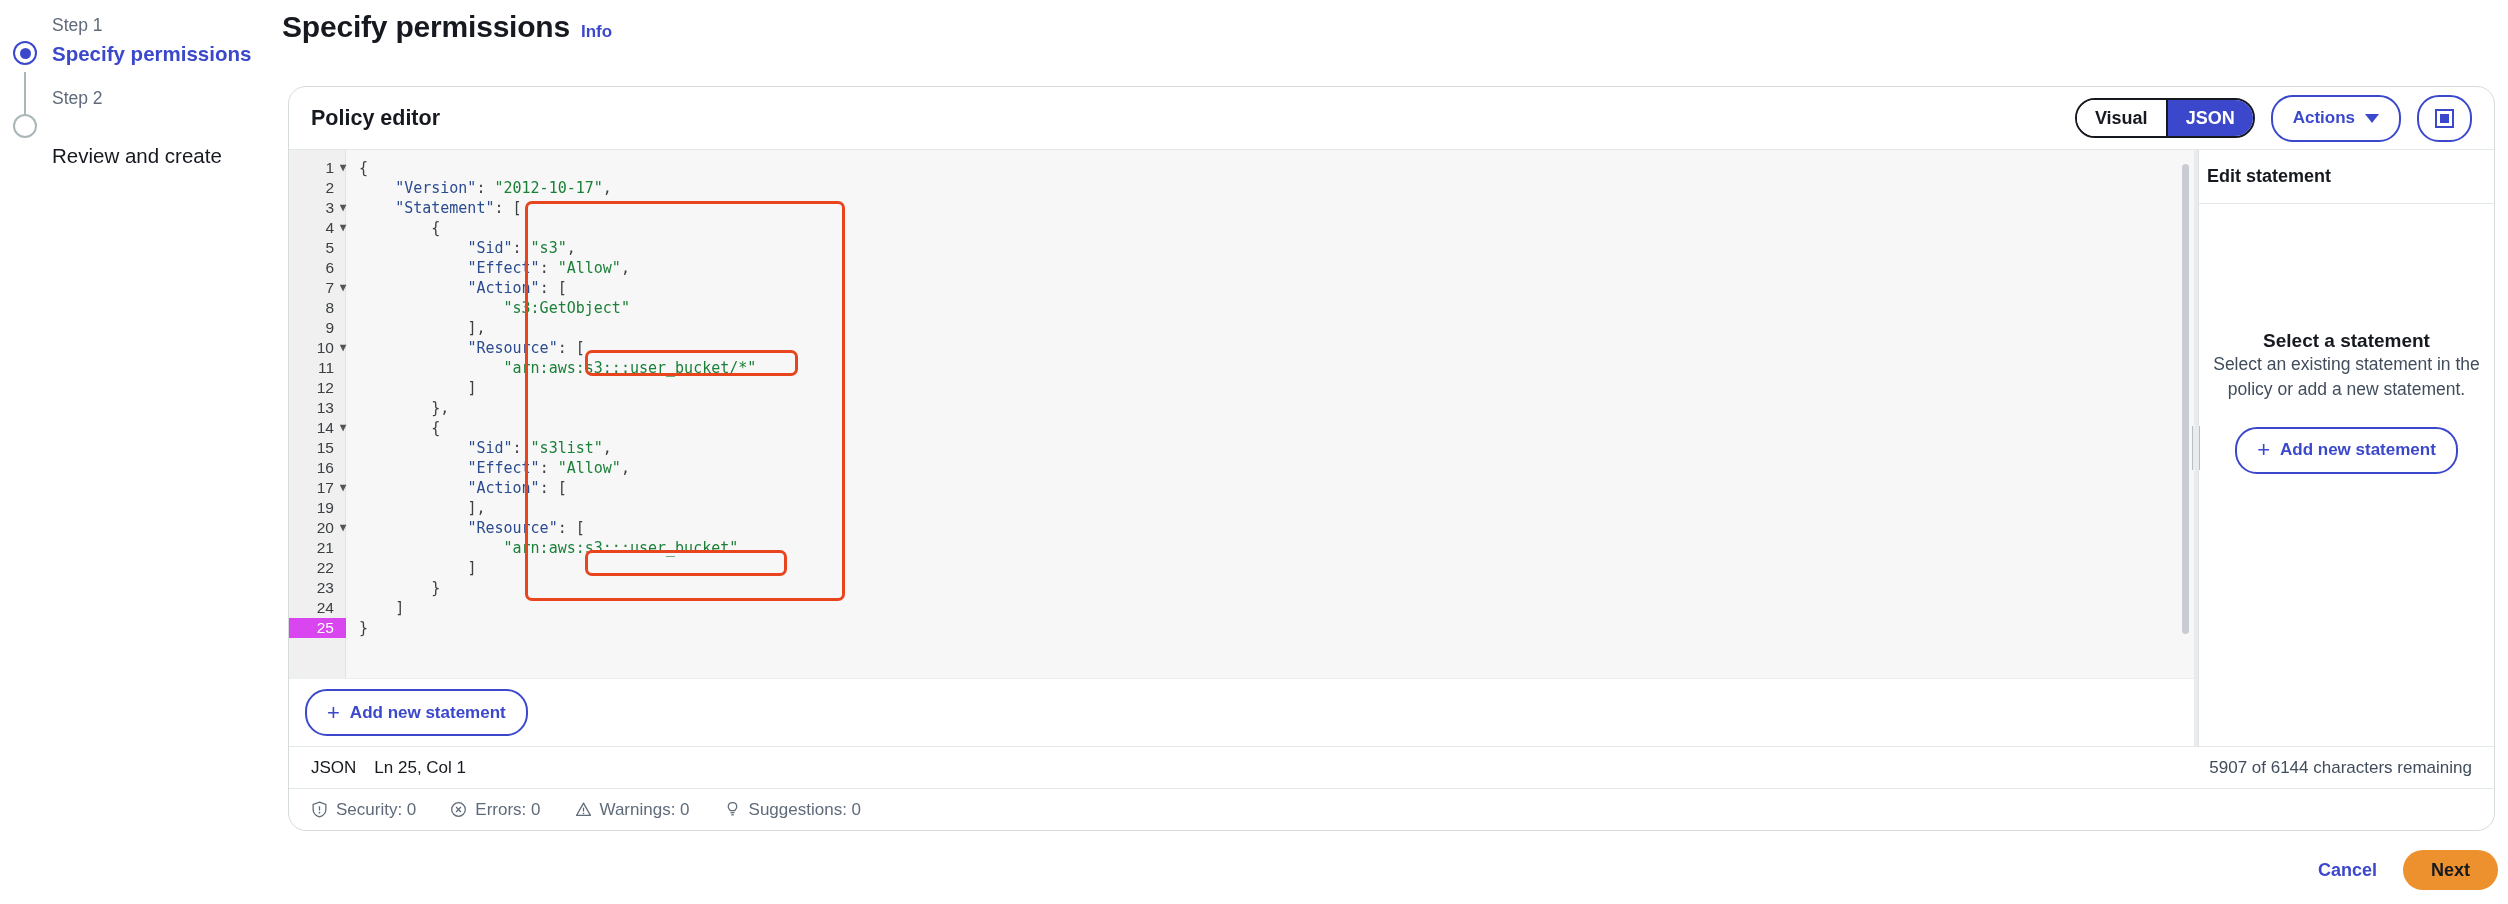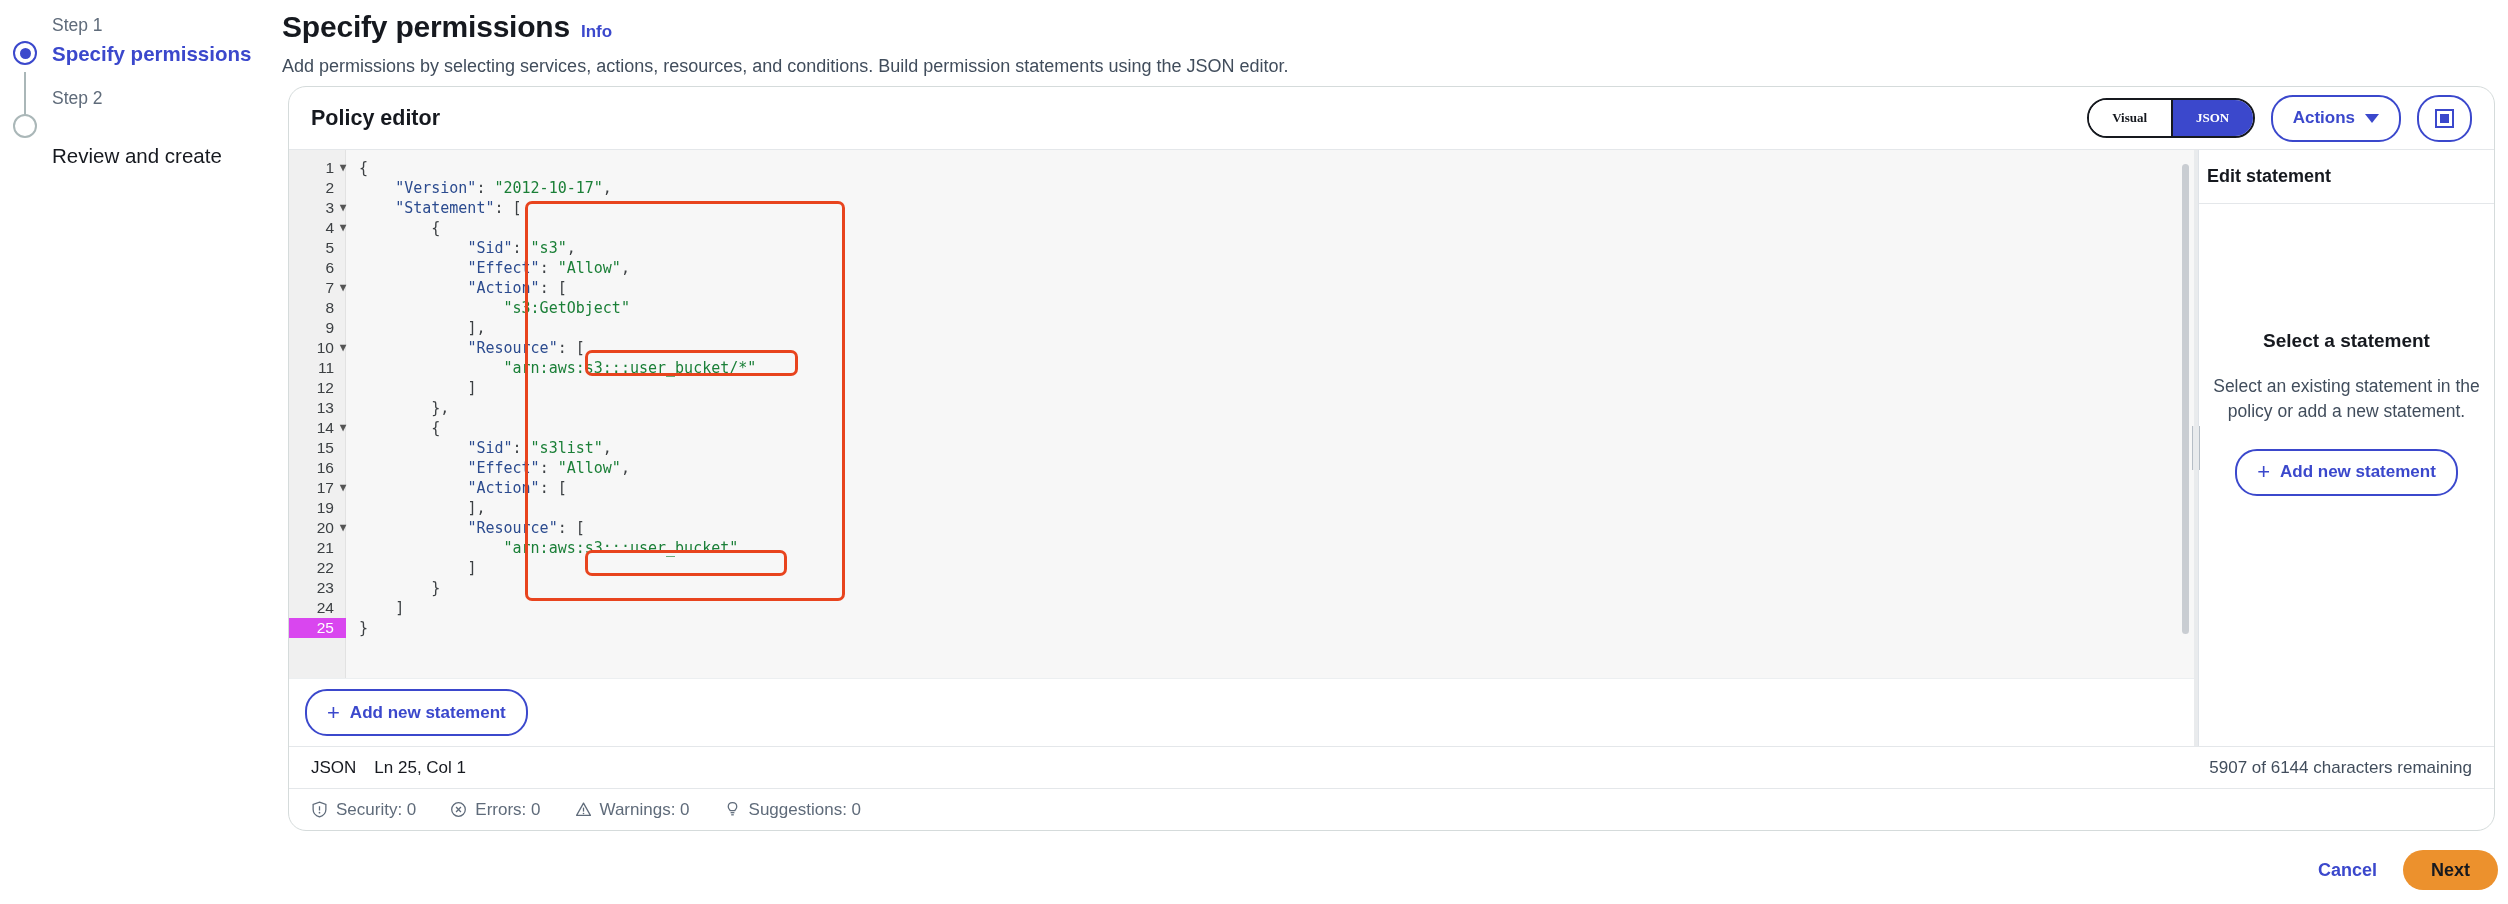--- a/index.html
+++ b/index.html
@@ -51,22 +51,22 @@
   .card-head {
     height: 62px; display: flex; align-items: center; justify-content: space-between;
     padding: 0 22px 0 22px;
   }
   .card-head h2 { font-size: 21.5px; font-weight: bold; color: #16191f; }
   .head-tools { display: flex; align-items: center; gap: 16px; }
 
   .segmented { display: flex; border: 2px solid #16191f; border-radius: 22px; overflow: hidden; height: 40px; }
   .segmented .seg {
     display: flex; align-items: center; justify-content: center;
-    min-width: 82px; padding: 0 18px; font-size: 13px; font-weight: bold;
-    color: #16191f; background: #fff; cursor: pointer; font-family: Liberation Serif, serif;
+    min-width: 82px; padding: 0 18px; font-size: 18px; font-weight: bold;
+    color: #16191f; background: #fff; cursor: pointer;
   }
   .segmented .seg.sel { background: #3b48cc; color: #ffffff; }
   .segmented .seg + .seg { border-left: 2px solid #16191f; }
 
   .btn-outline {
     height: 47px; display: inline-flex; align-items: center; gap: 10px;
     padding: 0 20px; border: 2px solid #3b48cc; border-radius: 22px;
     background: #fff; color: #3b48cc; font-size: 17px; font-weight: bold; cursor: pointer;
   }
   .btn-icon-only { padding: 0 16px; }
@@ -106,21 +106,21 @@
   .add-stmt-bar { height: 68px; background: #ffffff; display: flex; align-items: center; padding-left: 16px; border-top: 1px solid #eceff1; }
 
   .resizer { width: 4px; background: #e9ebed; position: relative; cursor: col-resize; }
   .resizer .grip { position: absolute; left: -2px; top: 50%; transform: translateY(-50%); width: 8px; height: 44px; background: #e9ebed; border-left: 1px solid #b6bec6; border-right: 1px solid #b6bec6; }
 
   .side-pane { flex: 1; background: #ffffff; border-left: 1px solid #dfe3e8; }
   .side-head { height: 54px; display: flex; align-items: center; padding-left: 8px; border-bottom: 1px solid #e4e7ea; }
   .side-head h3 { font-size: 18px; font-weight: bold; color: #16191f; }
   .side-body { height: 542px; display: flex; flex-direction: column; align-items: center; justify-content: flex-start; padding-top: 126px; }
   .side-title { font-size: 19px; font-weight: bold; color: #16191f; }
-  .side-text { font-size: 17.5px; color: #414d5c; text-align: center; margin-top: 22px; line-height: 1.45; max-width: 290px; }
+  .side-text { font-size: 17.5px; color: #414d5c; text-align: center; line-height: 1.45; max-width: 290px; }
   .side-btn-wrap { margin-top: 24px; }
   .plus { font-size: 22px; font-weight: normal; line-height: 1; }
 
   
   .status-row { height: 42px; border-top: 1px solid #e4e7ea; display: flex; align-items: center; justify-content: space-between; padding: 0 22px 0 22px; }
   .status-left { display: flex; align-items: center; gap: 18px; font-size: 17px; color: #16191f; }
   .status-right { font-size: 17px; color: #414d5c; }
   .diag-row { height: 42px; border-top: 1px solid #e4e7ea; display: flex; align-items: center; gap: 34px; padding-left: 22px; }
   .diag { display: flex; align-items: center; gap: 8px; font-size: 17px; color: #5f6b7a; }
   .diag svg { display: block; }
@@ -155,21 +155,20 @@
     </div>
   </div>
 
   <div class="main">
 
     <div class="page-head">
       <div class="page-title-row">
         <span class="page-title">Specify permissions</span>
         <span class="info-link">Info</span>
       </div>
-      <div class="page-desc">Add permissions by selecting services, actions, resources, and conditions. Build permission statements using the JSON editor.</div>
     </div>
 
     <div class="card">
 
       <div class="card-head">
         <h2>Policy editor</h2>
         <div class="head-tools">
           <div class="segmented">
             <div class="seg">Visual</div>
             <div class="seg sel">JSON</div>

